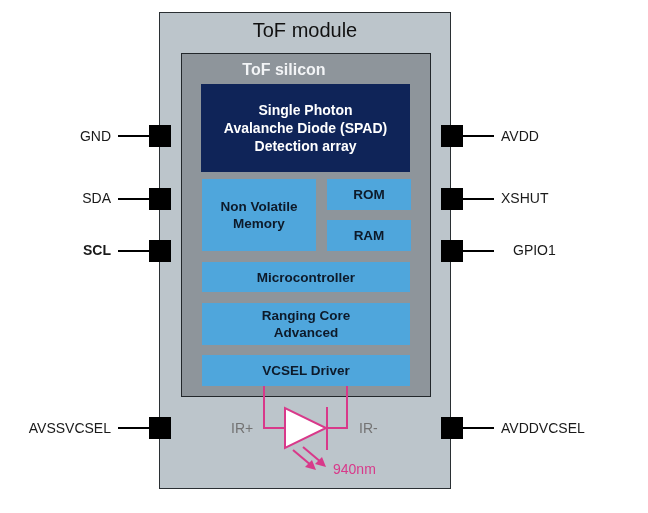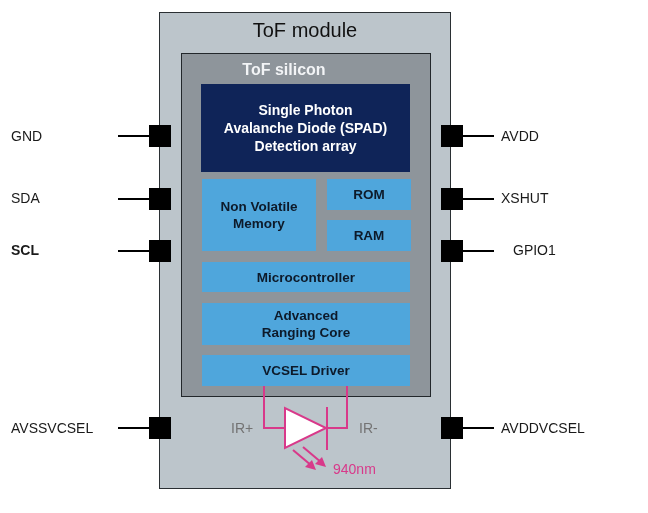--- a/index.html
+++ b/index.html
@@ -13,21 +13,21 @@
   #spad { left:201px; top:84px; width:209px; height:88px; background:#0f2458; color:#ffffff; font-size:14px; line-height:18px; }
   #nvm { left:202px; top:179px; width:114px; height:72px; }
   #rom { left:327px; top:179px; width:84px; height:31px; }
   #ram { left:327px; top:220px; width:84px; height:31px; }
   #mcu { left:202px; top:262px; width:208px; height:30px; }
   #arc { left:202px; top:303px; width:208px; height:42px; }
   #vcsel { left:202px; top:355px; width:208px; height:31px; }
   .pin { width:22px; height:22px; background:#000; }
   .pin-line { height:2px; background:#000; }
   .pin-label { font-size:14px; color:#1a1a1a; white-space:nowrap; }
-  .pin-label.left { width:100px; }
+  .pin-label.left { text-align:right; width:100px; }
   #diagram-svg { left:0; top:0; width:648px; height:513px; pointer-events:none; }
   .ir-label { font-size:14px; color:#737373; }
   #wavelength { font-size:14px; color:#d8398a; }
 </style>
 </head>
 <body>
 
 <div id="module" class="abs"></div>
 <div id="module-title" class="abs">ToF module</div>
 
@@ -45,22 +45,22 @@
   <div>
     <div>Non Volatile</div>
     <div>Memory</div>
   </div>
 </div>
 <div id="rom" class="abs blk">ROM</div>
 <div id="ram" class="abs blk">RAM</div>
 <div id="mcu" class="abs blk">Microcontroller</div>
 <div id="arc" class="abs blk">
   <div>
+    <div>Ranging Core</div>
     <div>Advanced</div>
-    <div>Ranging Core</div>
   </div>
 </div>
 <div id="vcsel" class="abs blk">VCSEL Driver</div>
 
 <div class="abs pin-label left" style="left:11px;top:128px;">GND</div>
 <div class="abs pin-line" style="left:118px;top:135px;width:32px;"></div>
 <div class="abs pin" style="left:149px;top:125px;"></div>
 
 <div class="abs pin-label left" style="left:11px;top:190px;">SDA</div>
 <div class="abs pin-line" style="left:118px;top:198px;width:32px;"></div>

